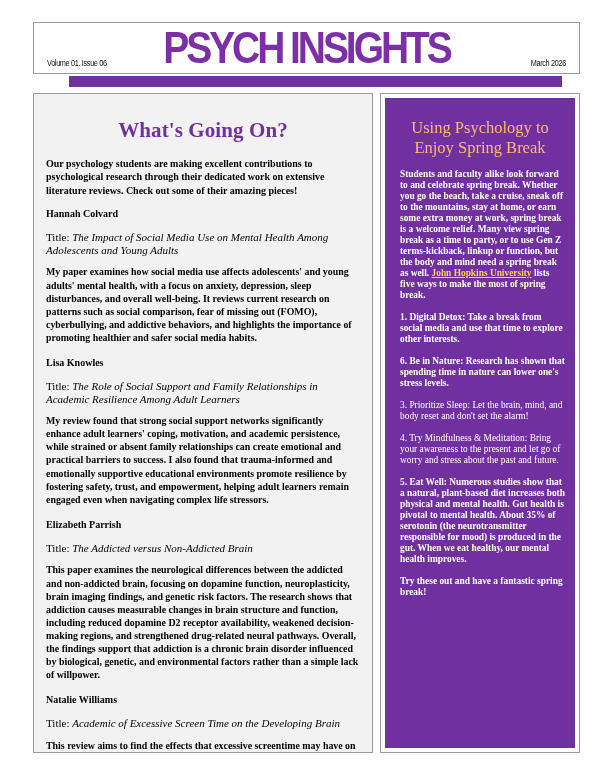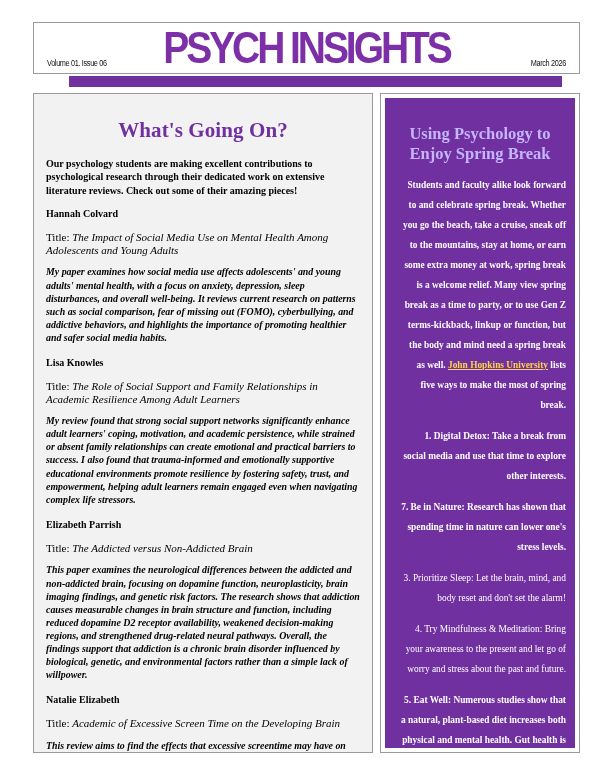--- a/index.html
+++ b/index.html
@@ -127,21 +127,20 @@
     margin: 12px 0 9px 0;
   }
   .paper-title .lbl { font-style: normal; }
   .paper-title .ttl { font-style: italic; }
   .abstract {
     font-size: 9.9px;
     line-height: 13.1px;
     font-weight: bold;
     margin: 0 0 13px 0;
     text-align: left;
-    font-style: italic;
   }
 
   
   .side-col {
     width: 200px;
     box-sizing: border-box;
     border: 1px solid #9a9a9a;
     background: #ffffff;
     margin-left: 7px;
     padding: 4px;
@@ -150,33 +149,33 @@
   }
   .side-inner {
     background: #7030a0;
     height: 100%;
     box-sizing: border-box;
     padding: 8px 9px;
     overflow: hidden;
   }
   .side-head {
     text-align: center;
-    color: #c4b5fd;
-    font-weight: bold;
+    color: #fdba74;
+    font-weight: normal;
     font-size: 16.5px;
     line-height: 20px;
-    margin: 18px 0 11px 0;
+    margin: 12px 0 11px 0;
   }
   .side-p {
     color: #ffffff;
     font-size: 9.4px;
-    line-height: 20px;
+    line-height: 11px;
     font-weight: bold;
     margin: 0 0 11px 6px;
-    text-align: right;
+    text-align: left;
   }
   .side-link {
     color: #ffd34d;
     text-decoration: underline;
     font-weight: bold;
   }
   .tip-label { font-weight: bold; }
   .tip-body  { font-weight: bold; }
   .tip-3 .tip-label, .tip-3 .tip-body,
   .tip-4 .tip-label, .tip-4 .tip-body { font-weight: normal; }
@@ -222,38 +221,38 @@
       <div>
         <div class="author">Elizabeth Parrish</div>
         <p class="paper-title">
           <span class="lbl">Title:</span>
           <span class="ttl">The Addicted versus Non-Addicted Brain</span>
         </p>
         <p class="abstract">This paper examines the neurological differences between the addicted and non-addicted brain, focusing on dopamine function, neuroplasticity, brain imaging findings, and genetic risk factors. The research shows that addiction causes measurable changes in brain structure and function, including reduced dopamine D2 receptor availability, weakened decision-making regions, and strengthened drug-related neural pathways. Overall, the findings support that addiction is a chronic brain disorder influenced by biological, genetic, and environmental factors rather than a simple lack of willpower.</p>
       </div>
 
       <div>
-        <div class="author">Natalie Elizabeth</div>
+        <div class="author">Natalie Williams</div>
         <p class="paper-title">
           <span class="lbl">Title:</span>
           <span class="ttl">Academic of Excessive Screen Time on the Developing Brain</span>
         </p>
         <p class="abstract">This review aims to find the effects that excessive screentime may have on the developing brain. After intensive research and countless studies, results show that there is a negative effect on the developing brain when exposed to excessive amounts of screentime.</p>
       </div>
     </div>
 
     <div class="side-col">
       <div class="side-inner">
         <div class="side-head">Using Psychology to Enjoy Spring Break</div>
 
         <p class="side-p"><span>Students and faculty alike look forward to and celebrate spring break. Whether you go the beach, take a cruise, sneak off to the mountains, stay at home, or earn some extra money at work, spring break is a welcome relief.  Many view spring break as a time to party, or to use Gen Z terms-kickback, linkup or function, but the body and mind need a spring break as well.  </span><a class="side-link" href="#">John Hopkins University</a><span> lists five ways to make the most of spring break.</span></p>
 
         <p class="side-p tip-1"><span class="tip-label">1. Digital Detox:</span><span class="tip-body"> Take a break from social media and use that time to explore other interests.</span></p>
 
-        <p class="side-p tip-2"><span class="tip-label">7. Be in Nature:</span><span class="tip-body"> Research has shown that spending time in nature can lower one's stress levels.</span></p>
+        <p class="side-p tip-2"><span class="tip-label">6. Be in Nature:</span><span class="tip-body"> Research has shown that spending time in nature can lower one's stress levels.</span></p>
 
         <p class="side-p tip-3"><span class="tip-label">3. Prioritize Sleep:</span><span class="tip-body"> Let the brain, mind, and body reset and don't set the alarm!</span></p>
 
         <p class="side-p tip-4"><span class="tip-label">4. Try Mindfulness &amp; Meditation:</span><span class="tip-body"> Bring your awareness to the present and let go of worry and stress about the past and future.</span></p>
 
         <p class="side-p tip-5"><span class="tip-label">5. Eat Well:</span><span class="tip-body"> Numerous studies show that a natural, plant-based diet increases both physical and mental health.  Gut health is pivotal to mental health.  About 35% of serotonin (the neurotransmitter responsible for mood) is produced in the gut.  When we eat healthy, our mental health improves.</span></p>
 
         <p class="side-p">Try these out and have a fantastic spring break!</p>
       </div>
     </div>

